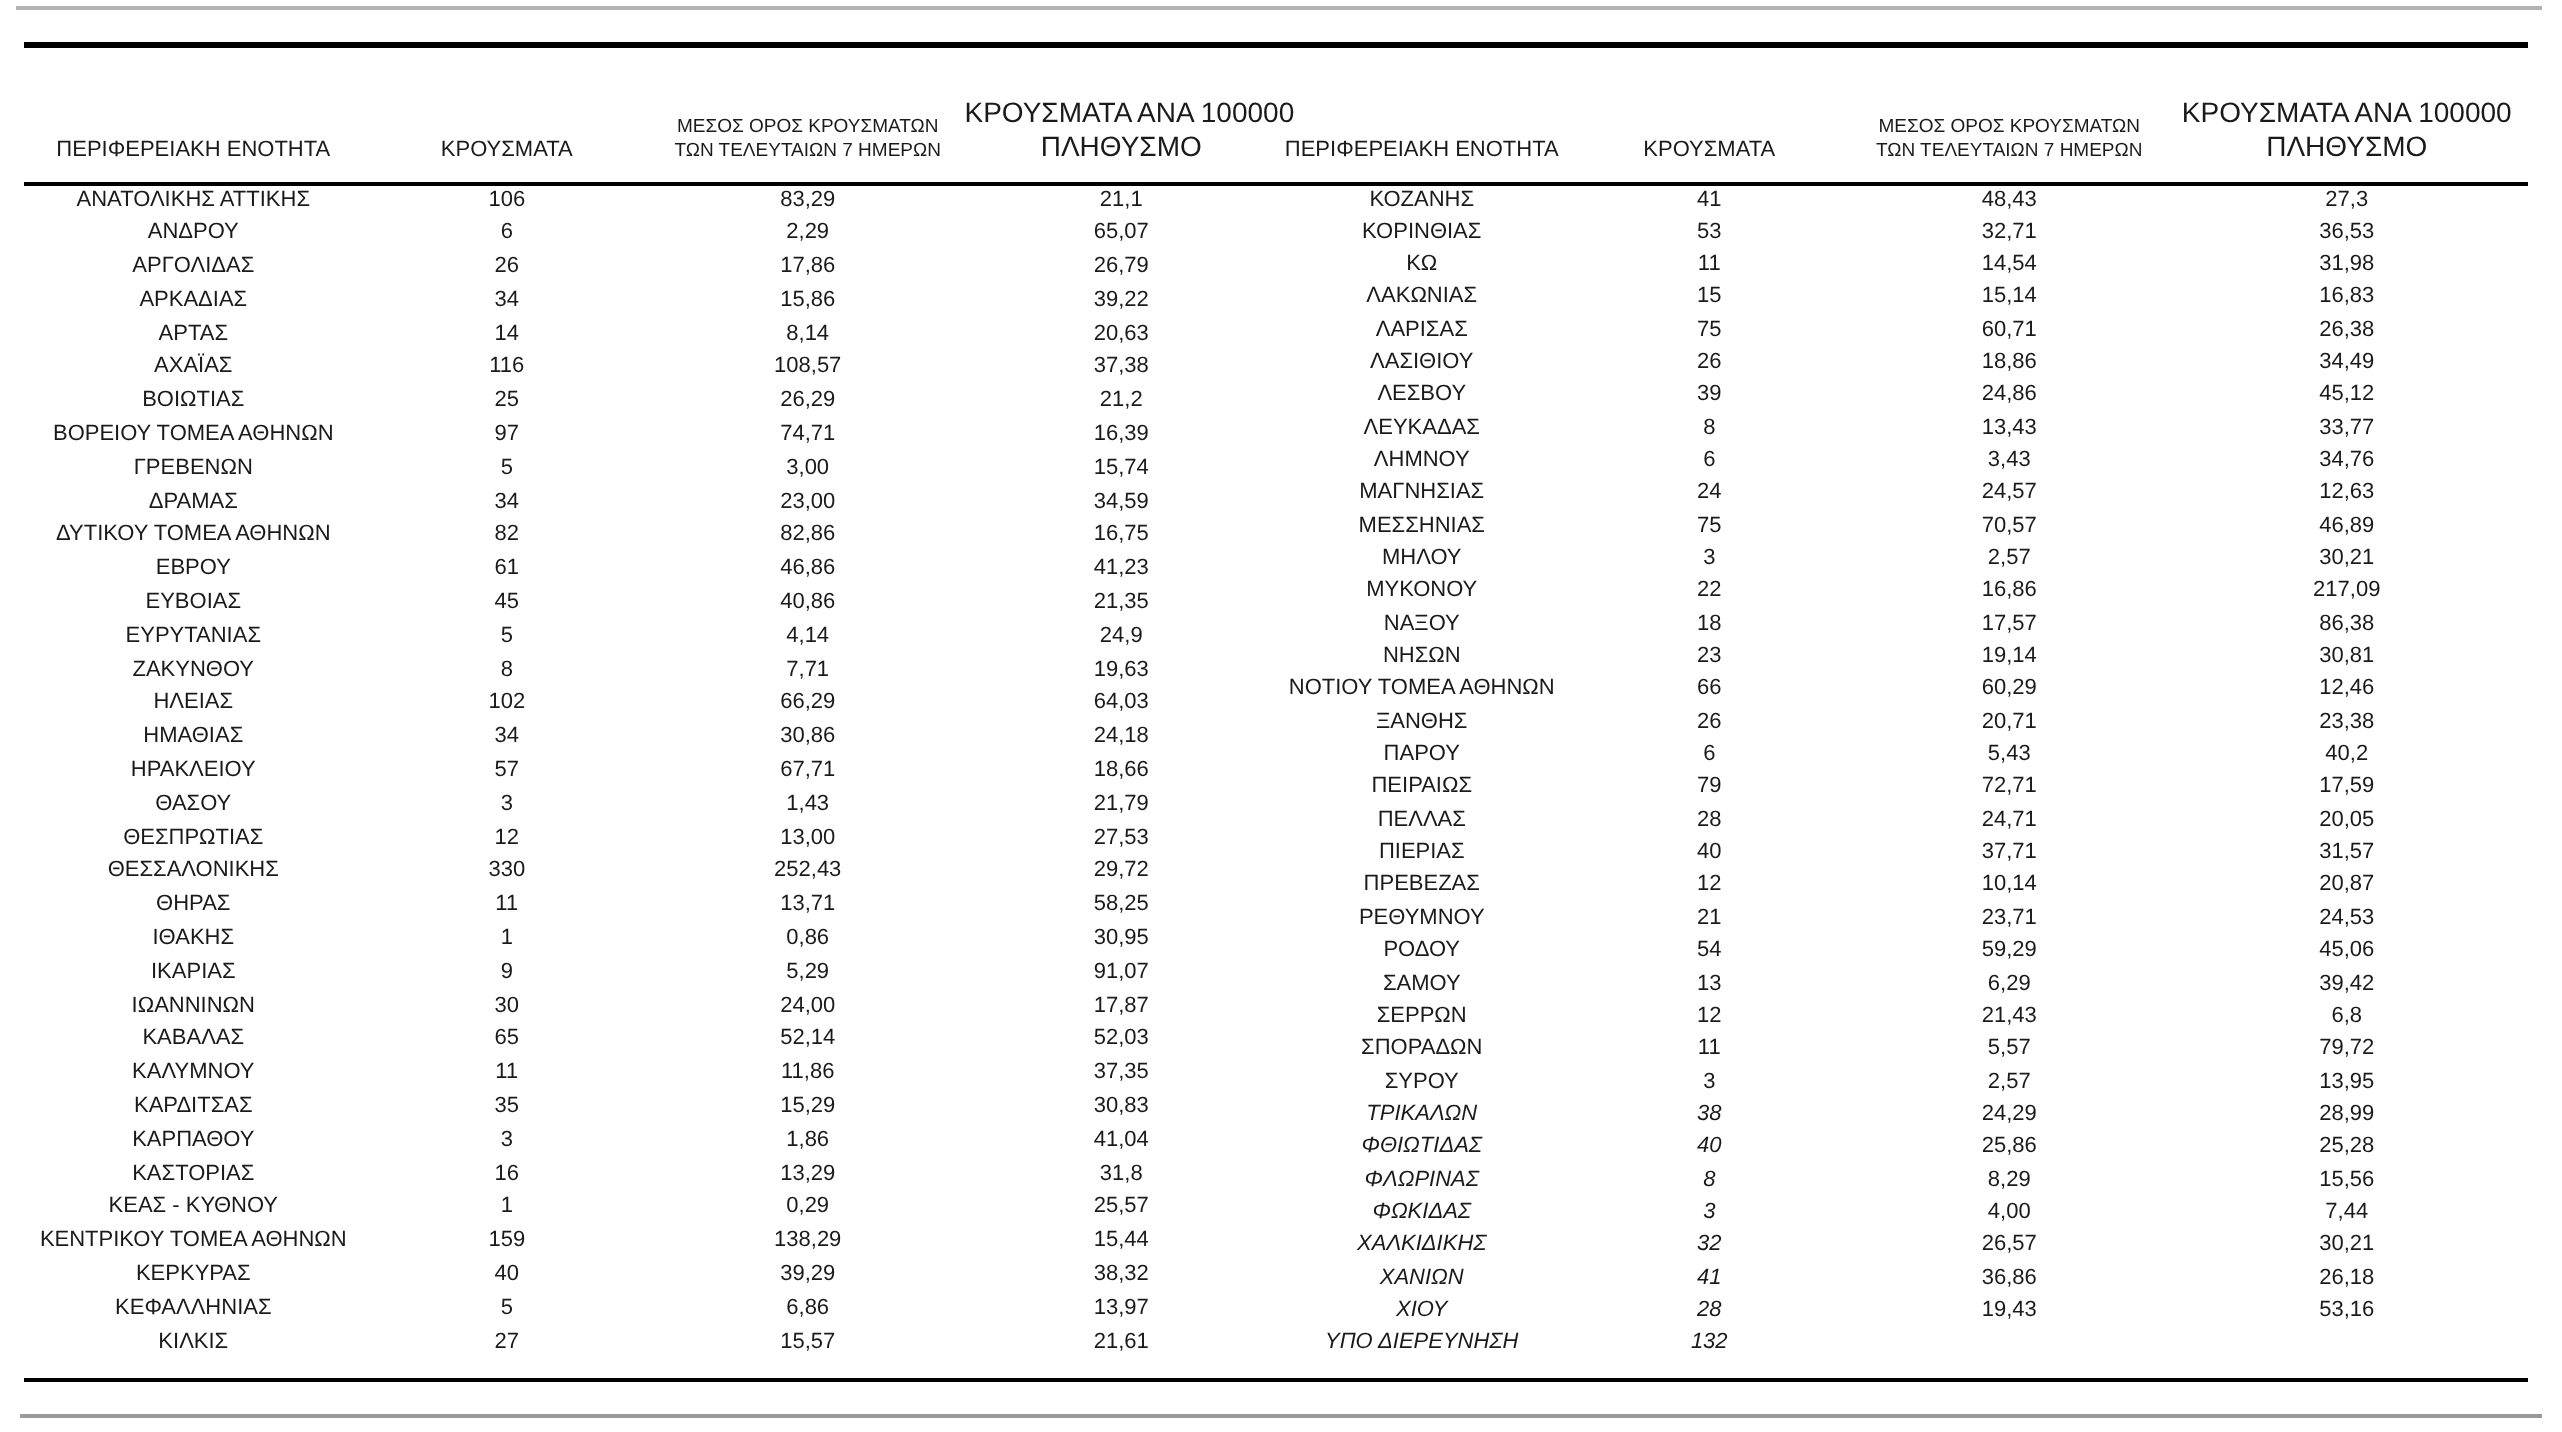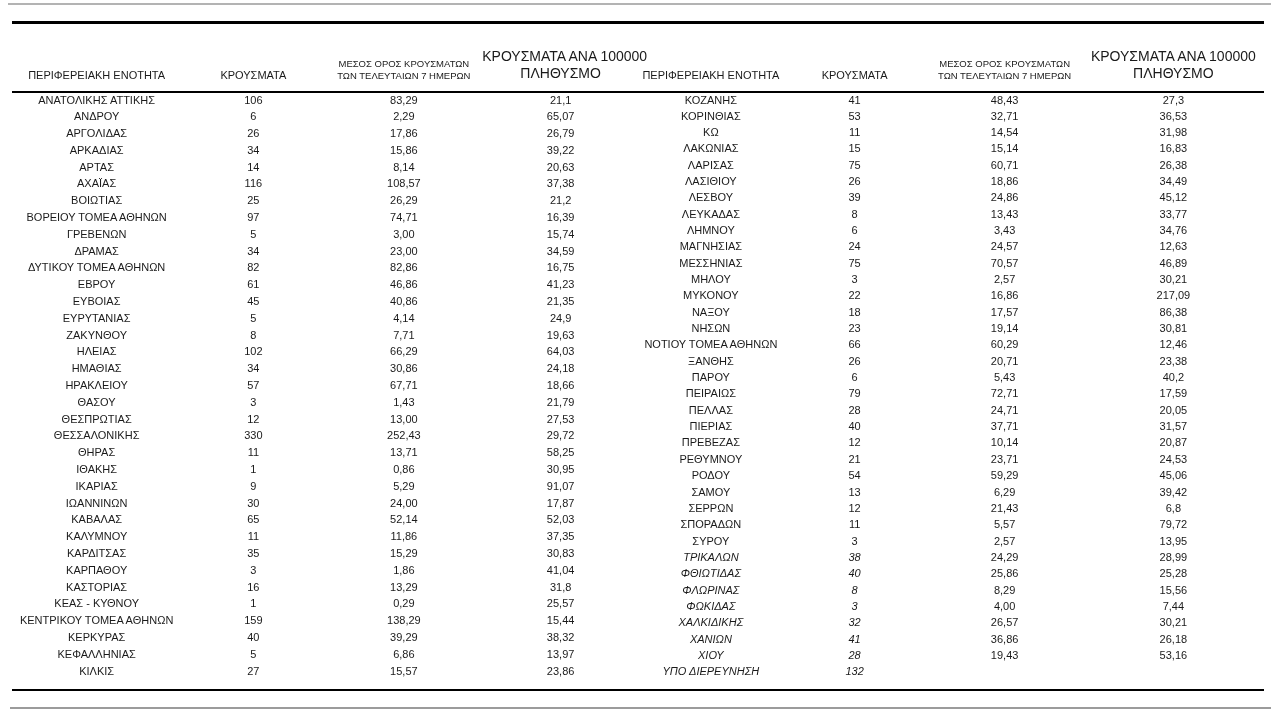--- a/index.html
+++ b/index.html
@@ -279,21 +279,21 @@
           <tr>
             <td>ΚΕΦΑΛΛΗΝΙΑΣ</td>
             <td>5</td>
             <td>6,86</td>
             <td>13,97</td>
           </tr>
           <tr>
             <td>ΚΙΛΚΙΣ</td>
             <td>27</td>
             <td>15,57</td>
-            <td>23,86</td>
+            <td>21,61</td>
           </tr>
         </tbody>
     </table>
 
     <table class="half-right">
       <colgroup>
         <col style="width:23%">
           <col style="width:23%">
           <col style="width:25%">
           <col style="width:29%">

